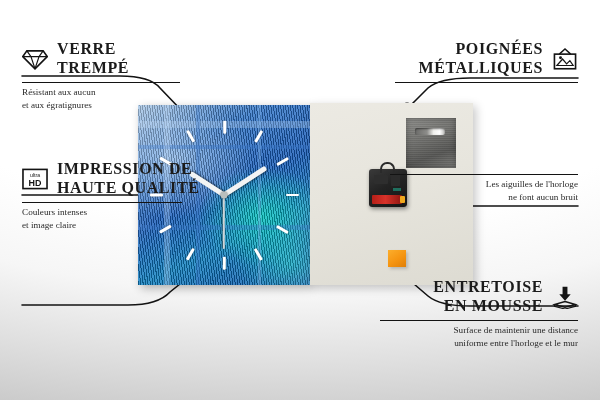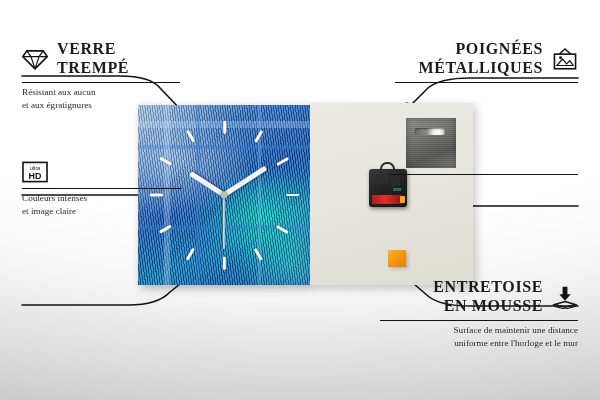--- a/index.html
+++ b/index.html
@@ -205,20 +205,24 @@
 
   <div class="callout left" style="left:22px; top:160px; width:170px;">
     <div class="co-head">
       <span class="ico">
         <svg viewBox="0 0 32 28">
           <rect x="1.2" y="2.2" width="29.6" height="23.6" fill="none" stroke="#141414" stroke-width="2"></rect>
           <text x="16" y="12" font-family="Liberation Sans, sans-serif" font-size="6.4" text-anchor="middle" fill="#141414">ultra</text>
           <text x="16" y="23" font-family="Liberation Sans, sans-serif" font-size="11" font-weight="bold" text-anchor="middle" fill="#141414">HD</text>
         </svg>
       </span>
+      <span class="co-title">
+        <span>IMPRESSION DE</span><br>
+        <span>HAUTE QUALITÉ</span>
+      </span>
     </div>
     <div class="co-rule" style="width:160px;"></div>
     <div class="co-desc">
       <span>Couleurs intenses</span><br>
       <span>et image claire</span>
     </div>
   </div>
 
 
   <div class="callout right" style="right:22px; top:40px; width:185px;">
@@ -234,20 +238,24 @@
           <circle cx="10.5" cy="12.5" r="1.8" fill="#141414"></circle>
           <path d="M9 8 L16 1.6 L23 8" fill="none" stroke="#141414" stroke-width="1.7"></path>
         </svg>
       </span>
     </div>
     <div class="co-rule" style="width:183px; margin-left:auto;"></div>
   </div>
 
   <div class="callout right" style="right:22px; top:170px; width:190px;">
     <div class="co-rule" style="width:188px; margin-left:auto;"></div>
+    <div class="co-desc">
+      <span>Les aiguilles de l'horloge</span><br>
+      <span>ne font aucun bruit</span>
+    </div>
   </div>
 
   <div class="callout right" style="right:22px; top:278px; width:200px;">
     <div class="co-head">
       <span class="co-title">
         <span>ENTRETOISE</span><br>
         <span>EN MOUSSE</span>
       </span>
       <span class="ico">
         <svg viewBox="0 0 32 28">

